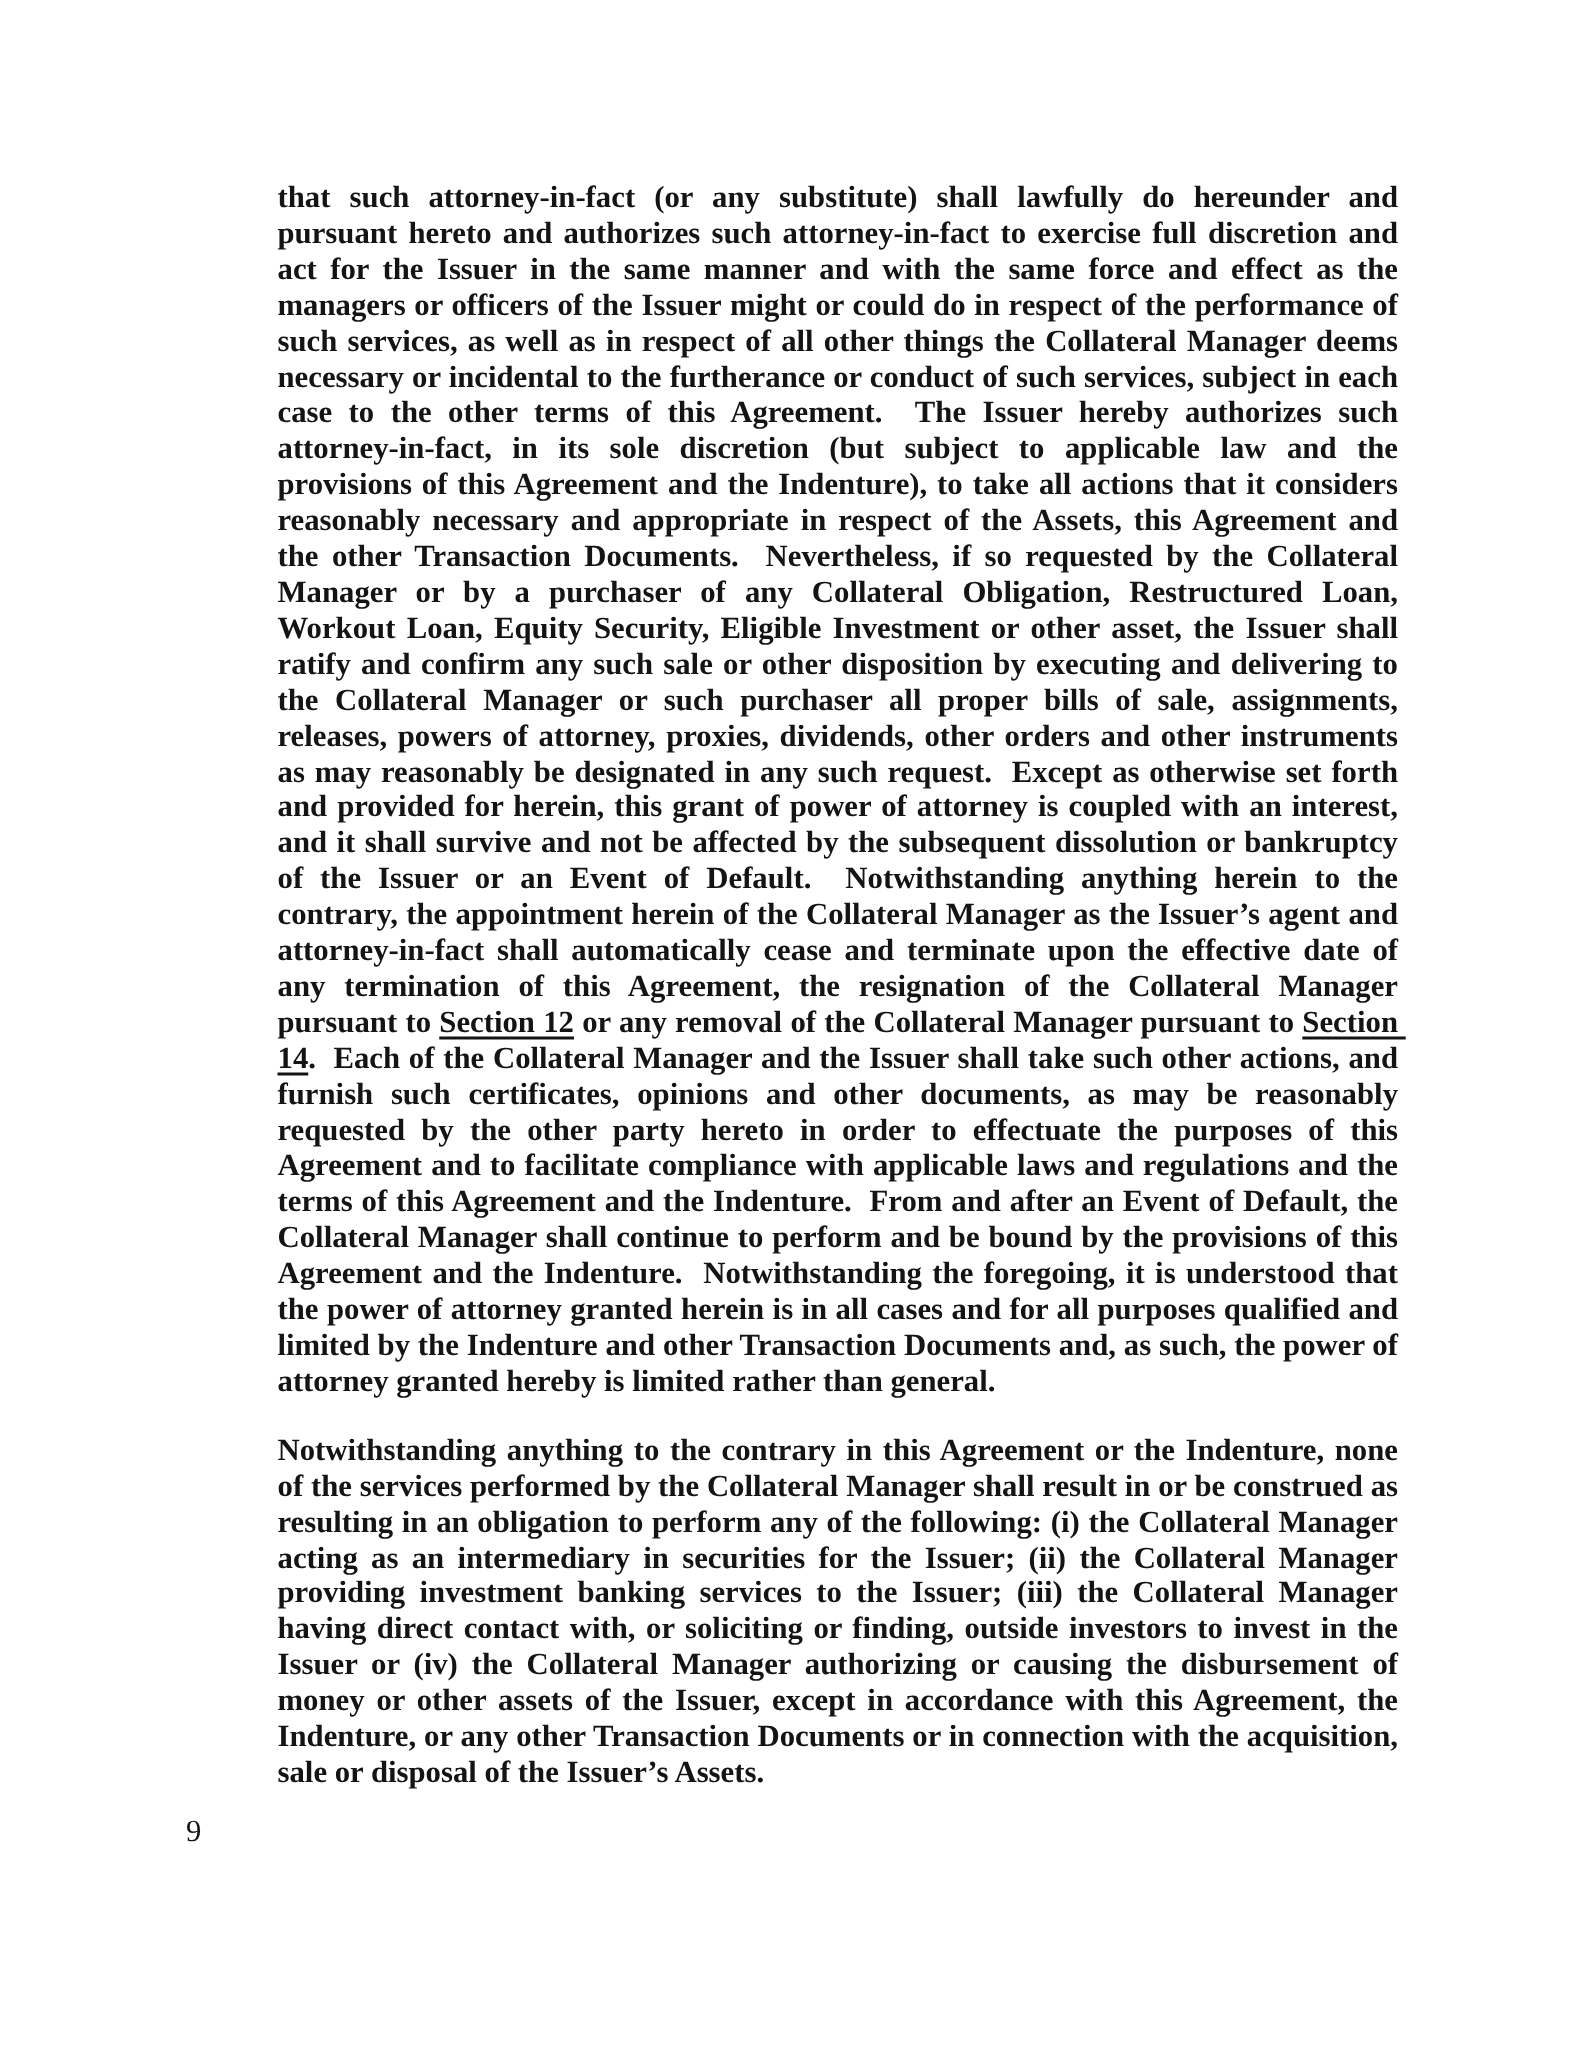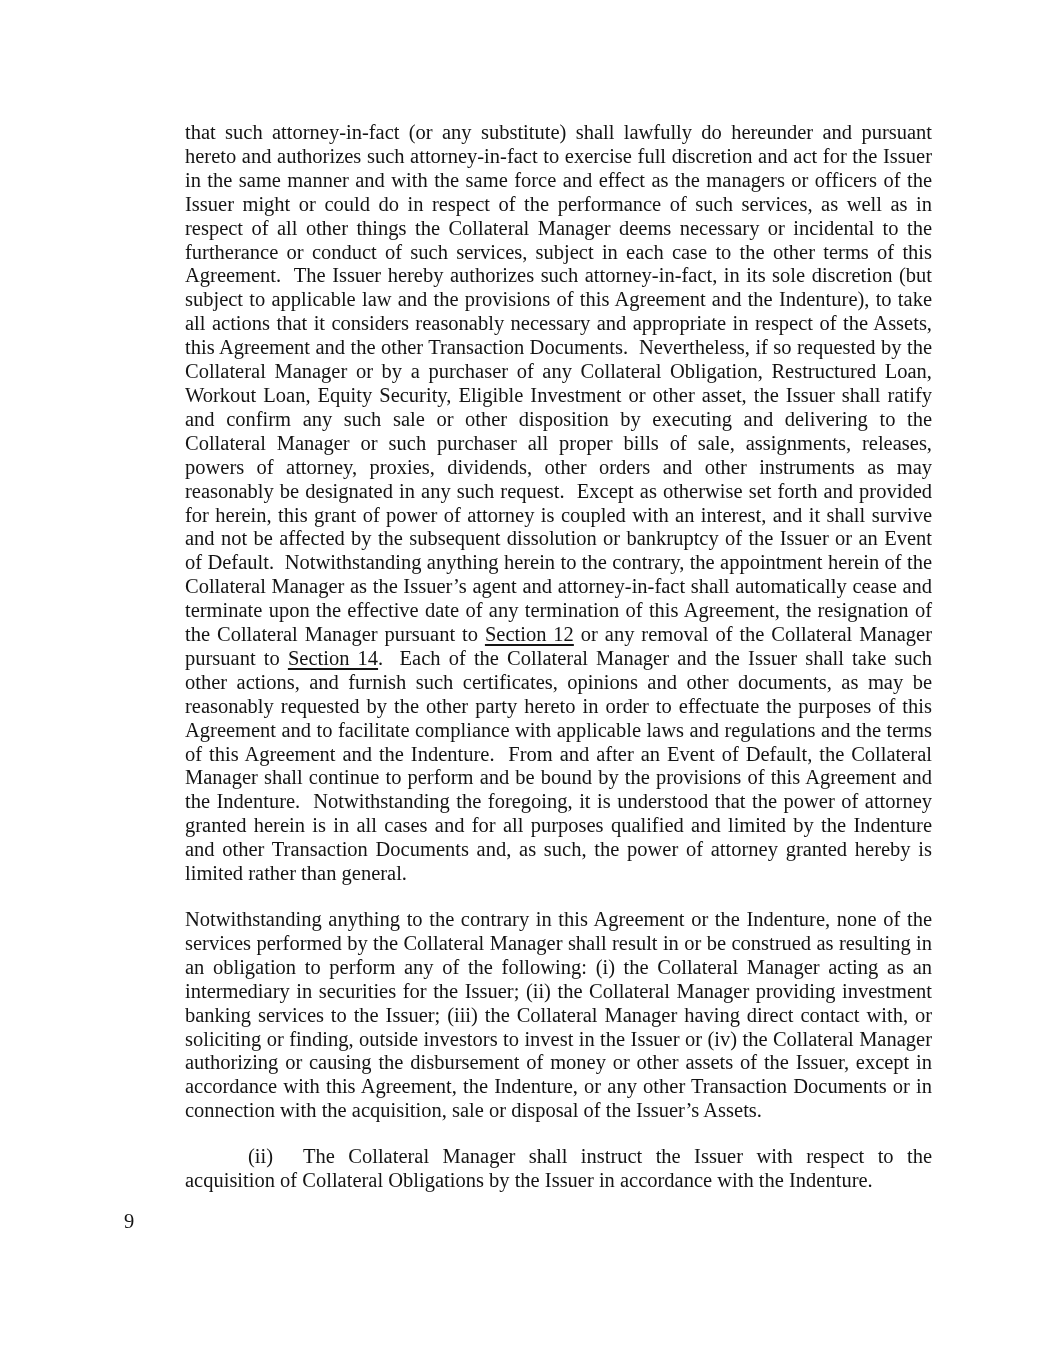--- a/index.html
+++ b/index.html
@@ -21,20 +21,21 @@
     background: #ffffff;
   }
   .text-block {
     position: absolute;
     left: 185px;
     top: 121px;
     width: 747px;
     font-size: 20.5px;
     line-height: 23.9px;
     text-align: justify;
+    font-weight: bold;
   }
   .para {
     margin: 0 0 22px 0;
     white-space: pre-wrap;
   }
   .para.indented {
     text-indent: 63px;
   }
   .underline {
     text-decoration: underline;
@@ -53,16 +54,15 @@
     line-height: 23.9px;
   }
 </style>
 </head>
 <body>
 
 <div class="page">
   <div class="text-block">
       <p class="para"><span>that such attorney-in-fact (or any substitute) shall lawfully do hereunder and pursuant hereto and authorizes such attorney-in-fact to exercise full discretion and act for the Issuer in the same manner and with the same force and effect as the managers or officers of the Issuer might or could do in respect of the performance of such services, as well as in respect of all other things the Collateral Manager deems necessary or incidental to the furtherance or conduct of such services, subject in each case to the other terms of this Agreement.  The Issuer hereby authorizes such attorney-in-fact, in its sole discretion (but subject to applicable law and the provisions of this Agreement and the Indenture), to take all actions that it considers reasonably necessary and appropriate in respect of the Assets, this Agreement and the other Transaction Documents.  Nevertheless, if so requested by the Collateral Manager or by a purchaser of any Collateral Obligation, Restructured Loan, Workout Loan, Equity Security, Eligible Investment or other asset, the Issuer shall ratify and confirm any such sale or other disposition by executing and delivering to the Collateral Manager or such purchaser all proper bills of sale, assignments, releases, powers of attorney, proxies, dividends, other orders and other instruments as may reasonably be designated in any such request.  Except as otherwise set forth and provided for herein, this grant of power of attorney is coupled with an interest, and it shall survive and not be affected by the subsequent dissolution or bankruptcy of the Issuer or an Event of Default.  Notwithstanding anything herein to the contrary, the appointment herein of the Collateral Manager as the Issuer’s agent and attorney-in-fact shall automatically cease and terminate upon the effective date of any termination of this Agreement, the resignation of the Collateral Manager pursuant to </span><span class="underline">Section 12</span><span> or any removal of the Collateral Manager pursuant to </span><span class="underline">Section 14</span><span>.  Each of the Collateral Manager and the Issuer shall take such other actions, and furnish such certificates, opinions and other documents, as may be reasonably requested by the other party hereto in order to effectuate the purposes of this Agreement and to facilitate compliance with applicable laws and regulations and the terms of this Agreement and the Indenture.  From and after an Event of Default, the Collateral Manager shall continue to perform and be bound by the provisions of this Agreement and the Indenture.  Notwithstanding the foregoing, it is understood that the power of attorney granted herein is in all cases and for all purposes qualified and limited by the Indenture and other Transaction Documents and, as such, the power of attorney granted hereby is limited rather than general.</span></p>
       <p class="para">Notwithstanding anything to the contrary in this Agreement or the Indenture, none of the services performed by the Collateral Manager shall result in or be construed as resulting in an obligation to perform any of the following: (i) the Collateral Manager acting as an intermediary in securities for the Issuer; (ii) the Collateral Manager providing investment banking services to the Issuer; (iii) the Collateral Manager having direct contact with, or soliciting or finding, outside investors to invest in the Issuer or (iv) the Collateral Manager authorizing or causing the disbursement of money or other assets of the Issuer, except in accordance with this Agreement, the Indenture, or any other Transaction Documents or in connection with the acquisition, sale or disposal of the Issuer’s Assets.</p>
-      <p class="para indented"><span>(ii)</span><span class="tab-gap"></span><span>The Collateral Manager shall instruct the Issuer with respect to the acquisition of Collateral Obligations by the Issuer in accordance with the Indenture.</span></p>
     </div>
   <div class="page-number">9</div>
 </div>
 
 </body></html>

